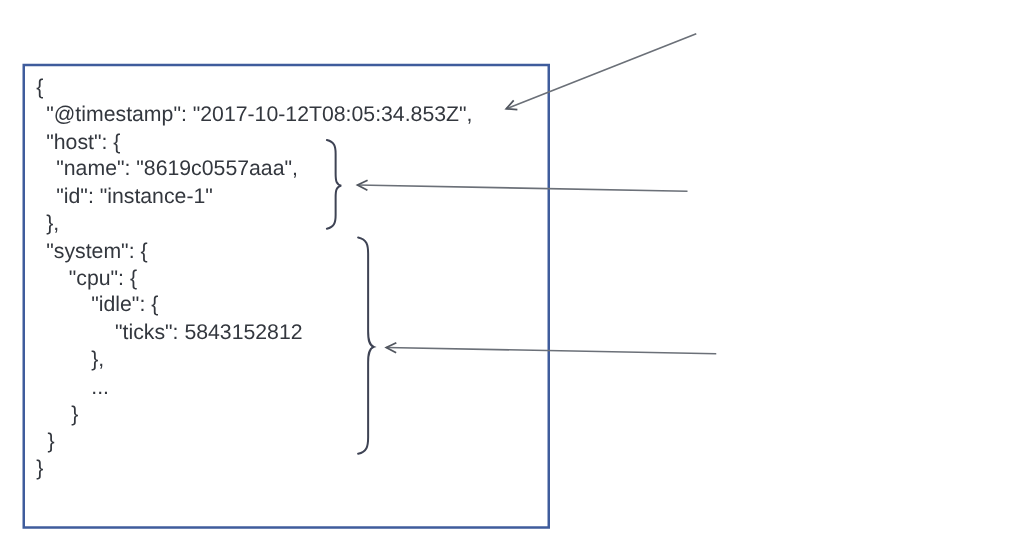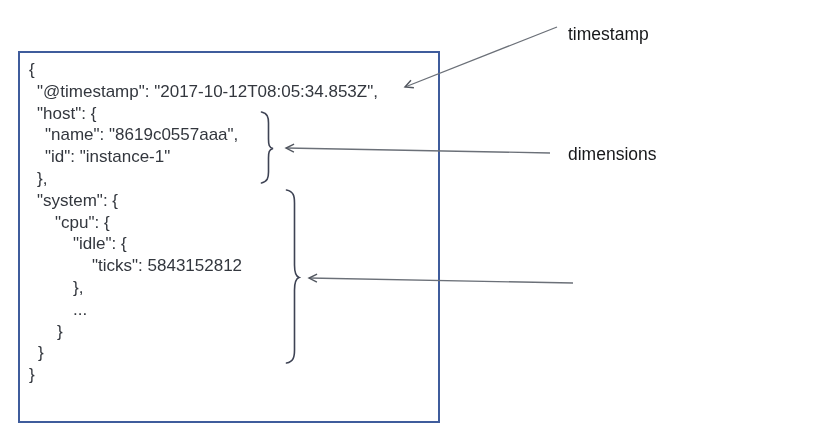--- a/index.html
+++ b/index.html
@@ -100,16 +100,14 @@
              C 294.5 271, 295 276, 299 277.5
              C 295 279, 294.5 284, 294.5 290
              L 294.5 350
              C 294.5 357, 293.5 361.5, 286.5 363"></path>
 
     <line class="arrow-line" x1="557" y1="27" x2="405" y2="87" marker-end="url(#arrowhead)"></line>
     <line class="arrow-line" x1="550" y1="153" x2="286" y2="148" marker-end="url(#arrowhead)"></line>
     <line class="arrow-line" x1="573" y1="283" x2="309" y2="278" marker-end="url(#arrowhead)"></line>
   </svg>
 
-  <div class="label" id="label-timestamp">timestamp</div>
-  <div class="label" id="label-dimensions">dimensions</div>
 
 </div>
 
 </body></html>

